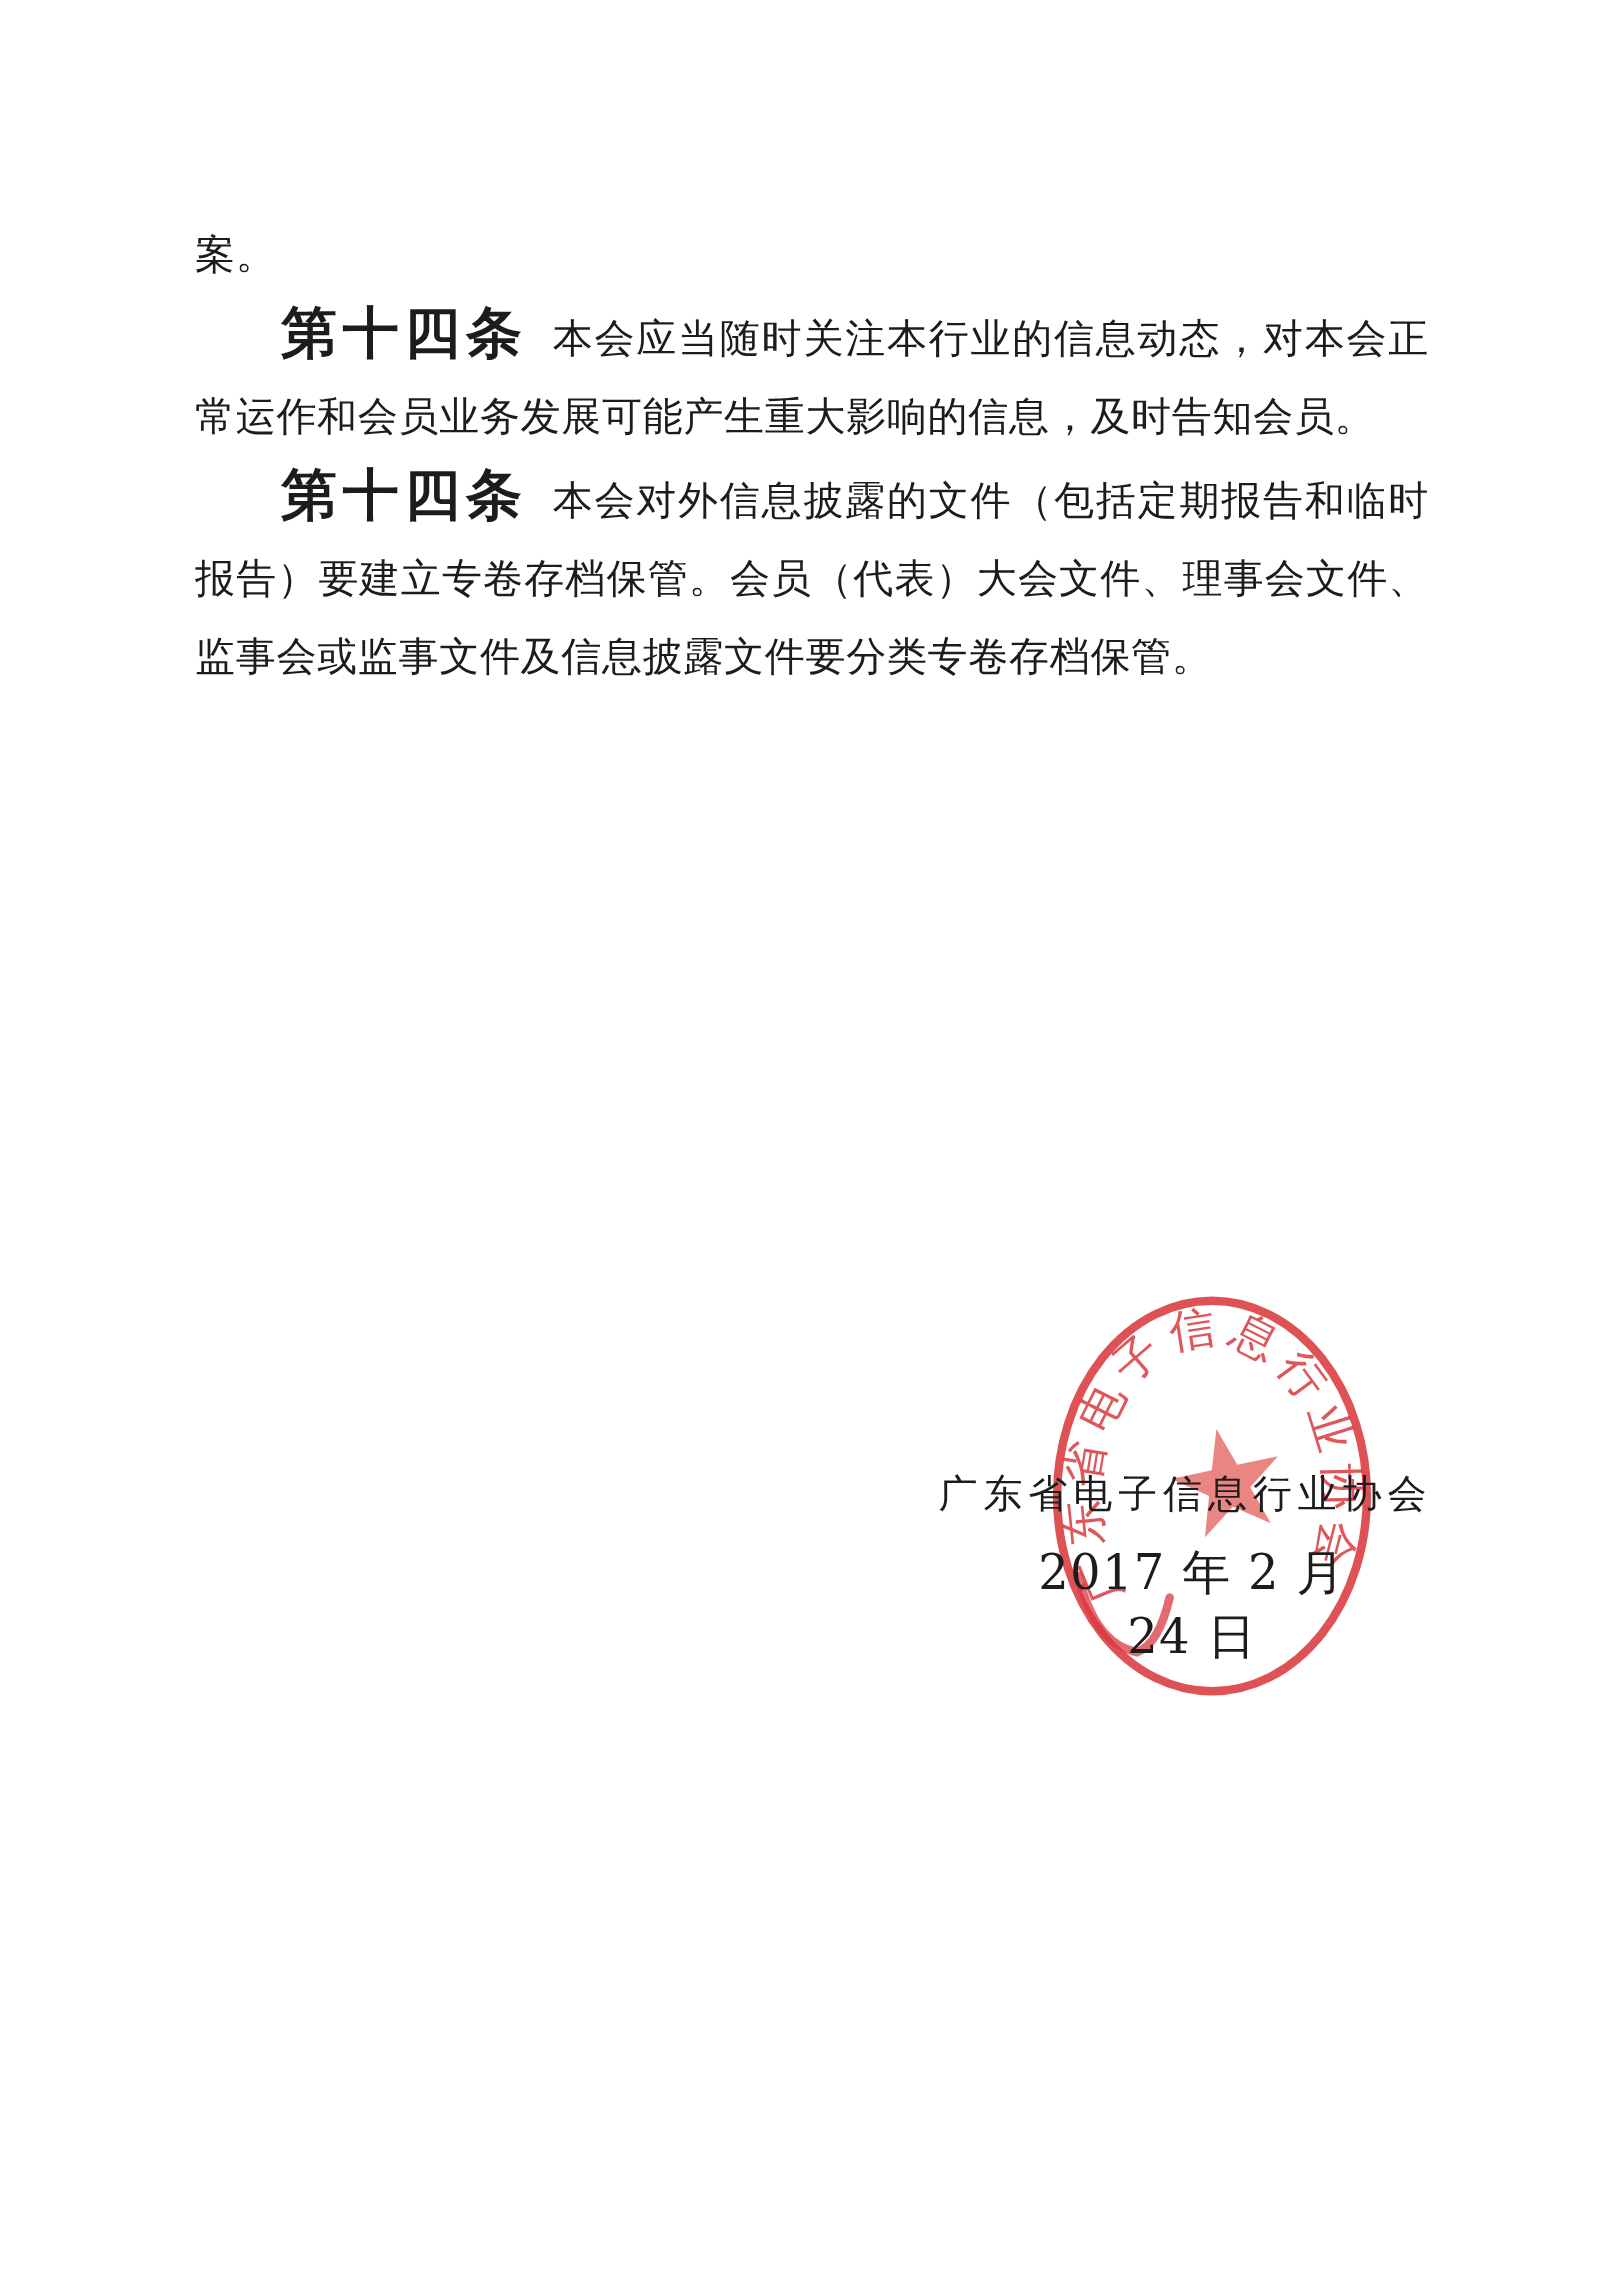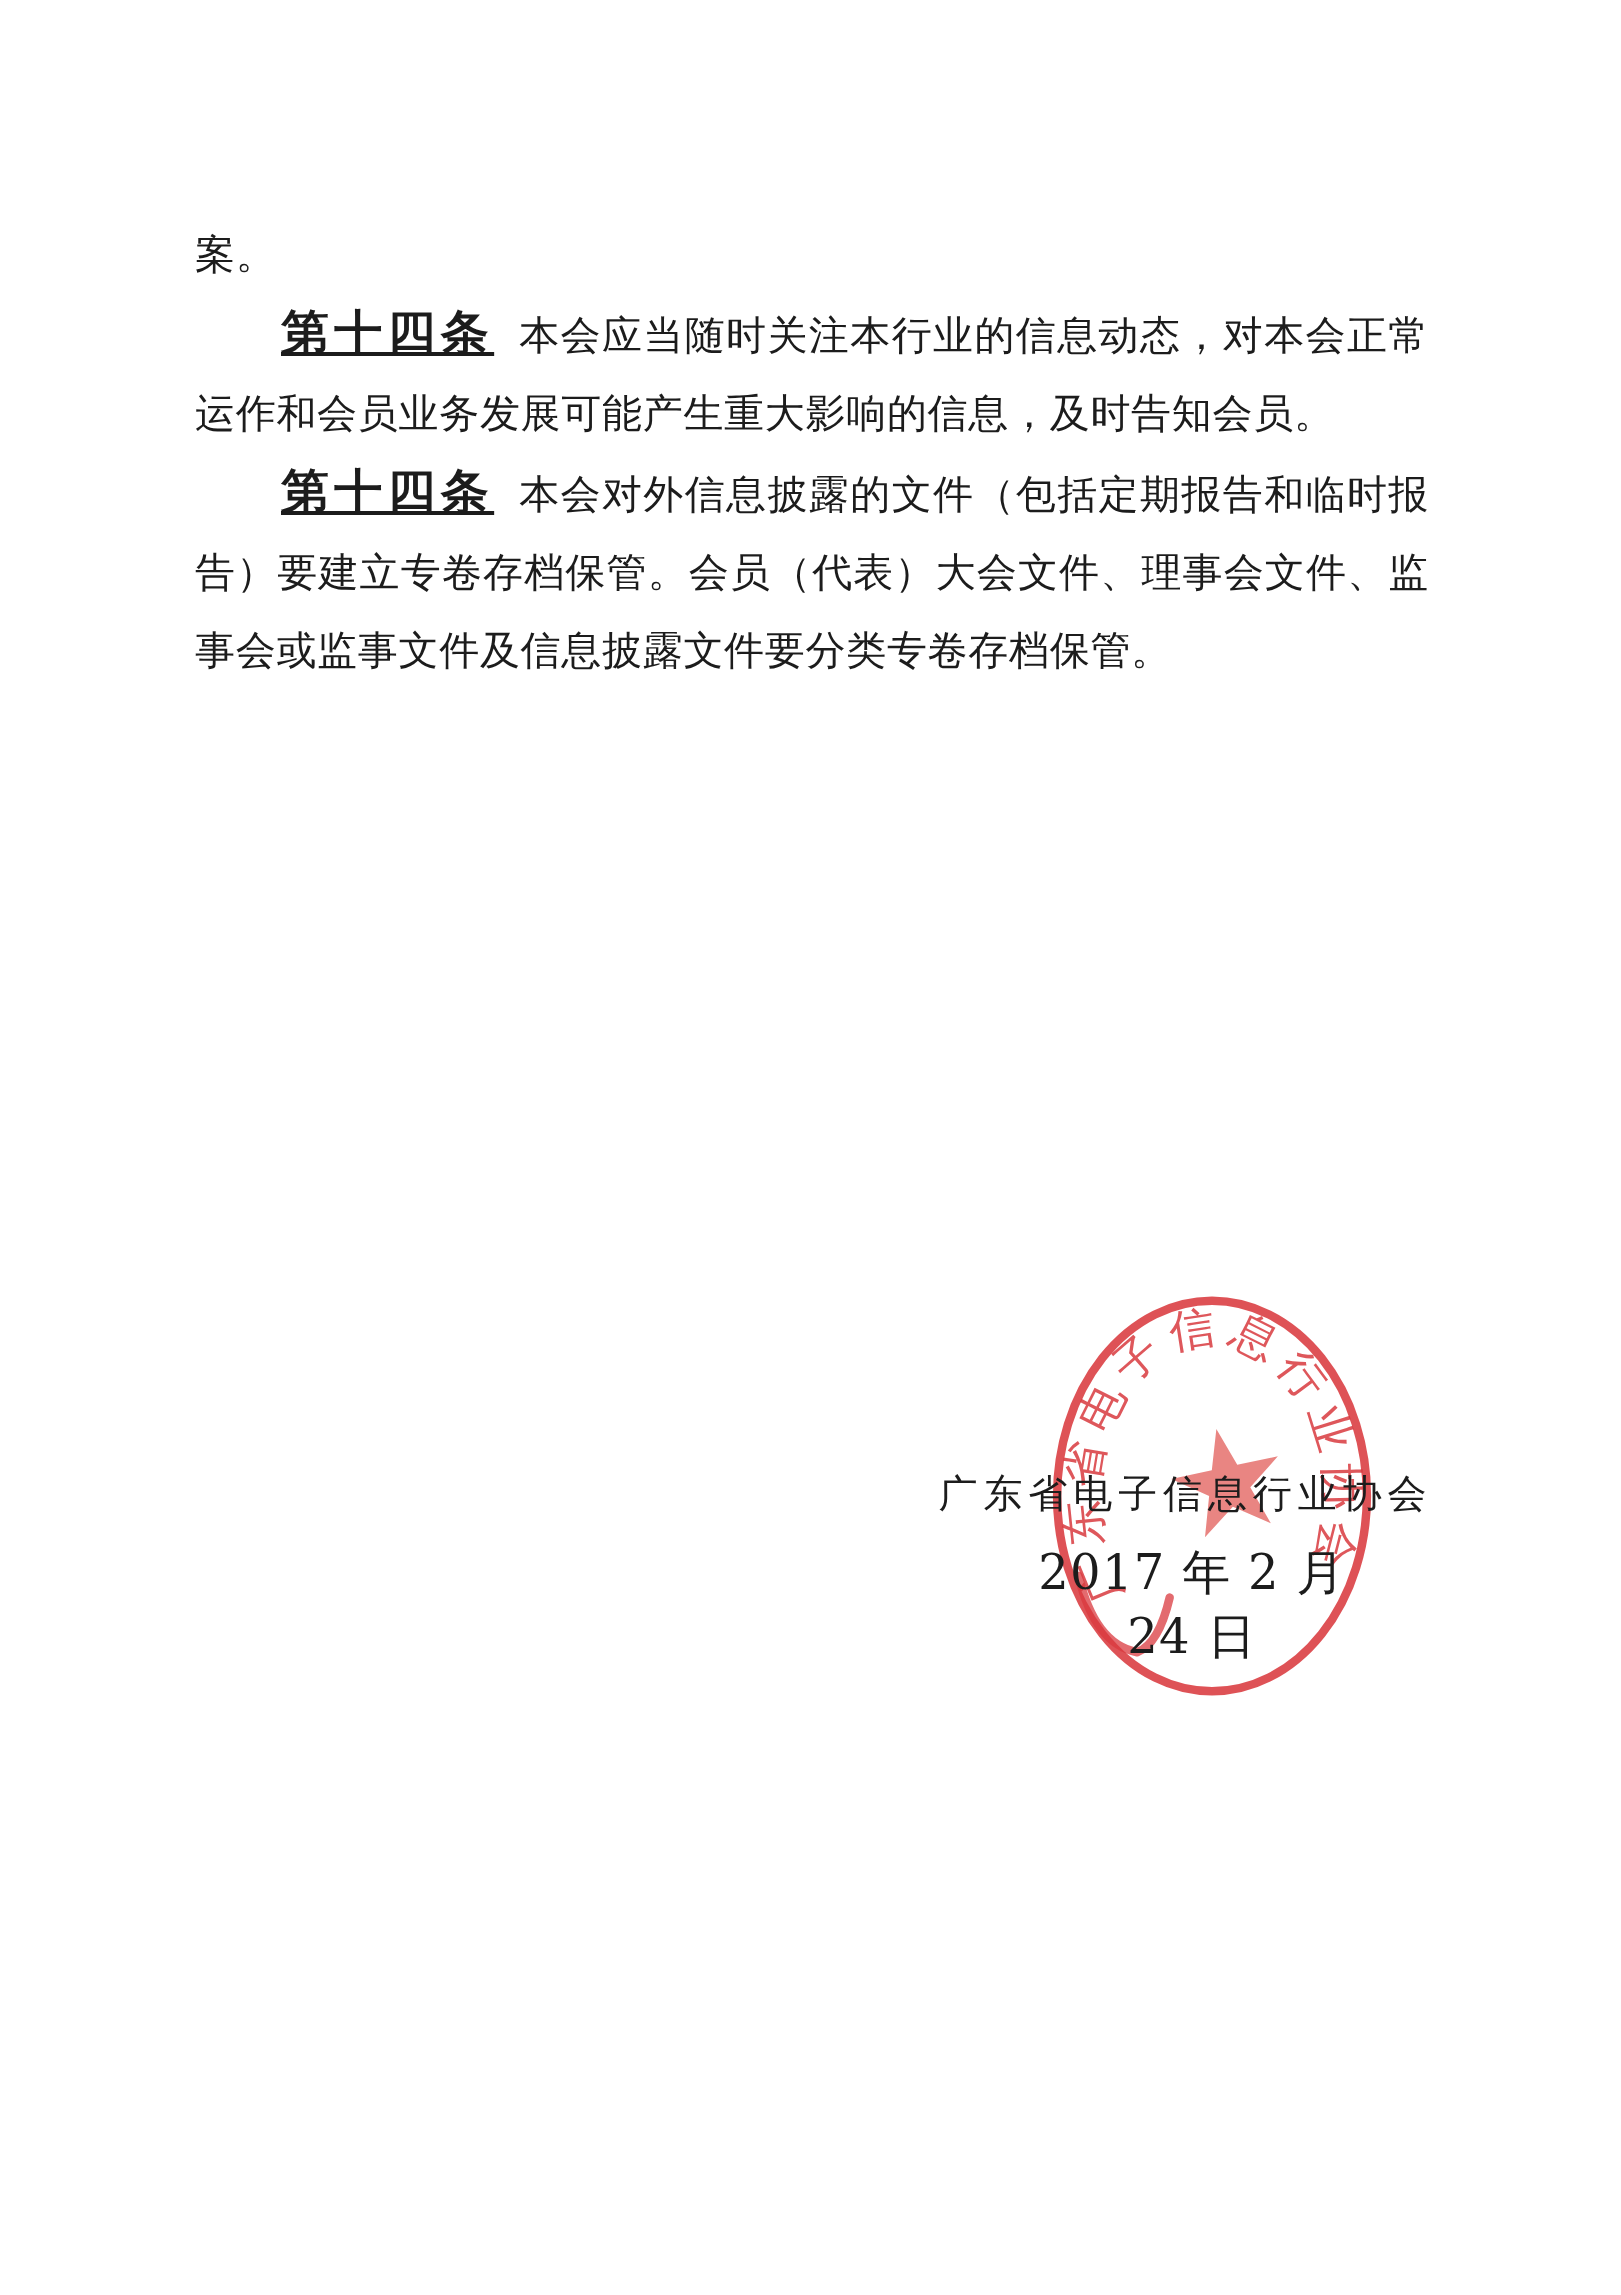--- a/index.html
+++ b/index.html
@@ -31,24 +31,23 @@
     padding: 0;
   }
   .continuation {
     text-indent: 0;
   }
   .article {
     text-indent: 86px;
   }
   .article-label {
     font-weight: 700;
-    font-size: 48px;
+    font-size: 56px;
     letter-spacing: 4.6px;
     margin-right: 25px;
-    text-decoration: underline;
   }
   .seal {
     position: absolute;
     left: 1049px;
     top: 1293px;
     width: 326px;
     height: 410px;
     z-index: 1;
   }
   .signature-org {

